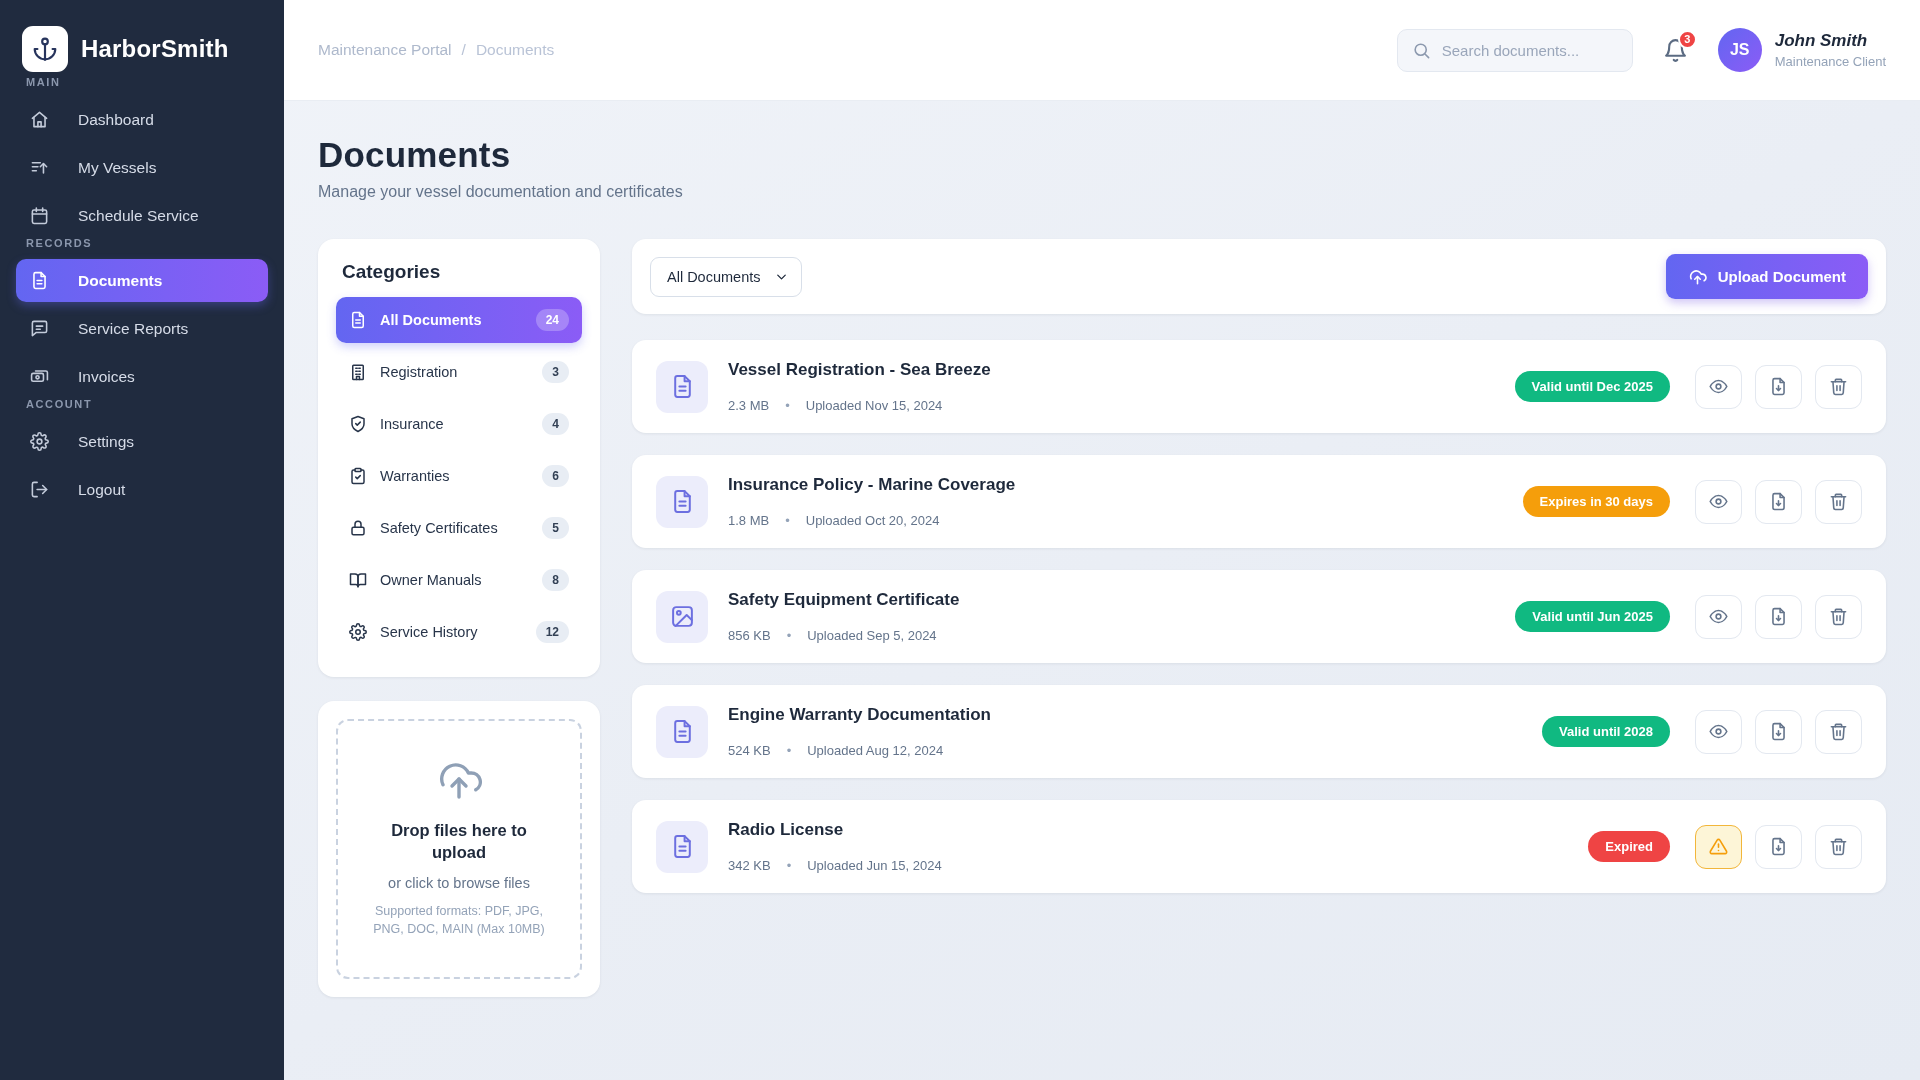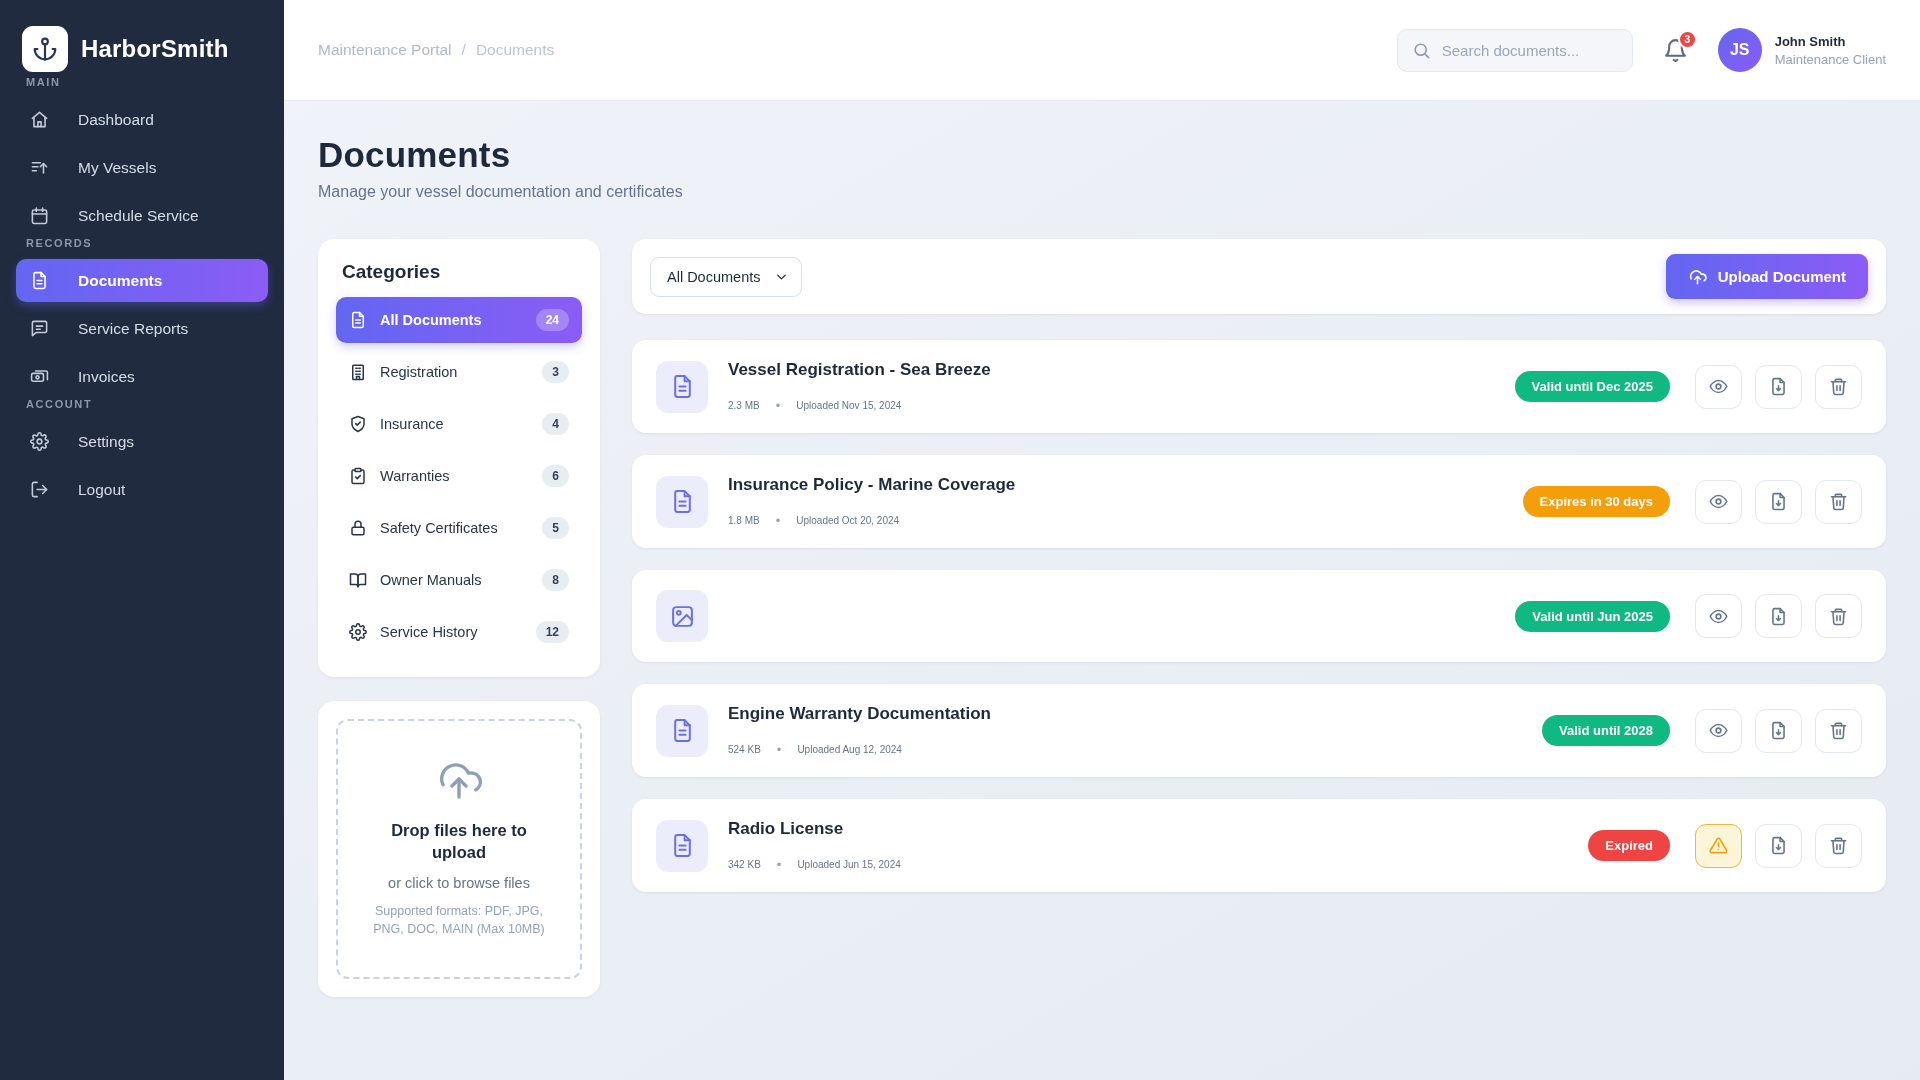--- a/index.html
+++ b/index.html
@@ -33,21 +33,21 @@
   .topbar-right { display:flex; align-items:center; gap:26px; }
   .searchbox { display:flex; align-items:center; gap:11px; width:236px; height:43px; background:#f4f6fa; border:1px solid #e3e8f0; border-radius:10px; padding:0 14px; }
   .searchbox .ic { font-size:19px; color:#8c99ae; flex-shrink:0; }
   .searchbox input { border:none; outline:none; background:transparent; font-family:inherit; font-size:15px; color:#334155; width:100%; }
   .searchbox input::placeholder { color:#9aa6ba; }
   .bell-wrap { position:relative; cursor:pointer; padding:4px; }
   .bell-wrap .ic { font-size:25px; color:#5b6b82; }
   .bell-badge { position:absolute; top:-4px; right:-5px; min-width:19px; height:19px; border-radius:999px; background:#ef4444; color:#fff; font-size:11px; font-weight:bold; display:flex; align-items:center; justify-content:center; padding:0 4px; border:2px solid #ffffff; }
   .user-chip { display:flex; align-items:center; gap:13px; cursor:pointer; }
   .avatar { width:44px; height:44px; border-radius:50%; background:linear-gradient(135deg,#6366f1,#8b5cf6); color:#fff; font-weight:bold; font-size:16px; display:flex; align-items:center; justify-content:center; }
-  .user-name { font-size:13px; font-weight:bold; color:#1e293b; }
+  .user-name { font-size:17px; font-weight:bold; color:#1e293b;font-style:italic; }
   .user-role { font-size:13px; color:#94a3b8; margin-top:3px; }
 
   .content { flex:1; padding:34px 34px 0 34px; overflow:hidden; }
   .page-title { font-size:35px; font-weight:800; color:#1e293b; letter-spacing:.2px; }
   .page-subtitle { font-size:16px; color:#64748b; margin-top:8px; }
 
   .columns { display:flex; gap:32px; margin-top:38px; align-items:flex-start; }
 
   
   .left-col { width:282px; flex-shrink:0; }
@@ -76,21 +76,21 @@
   .select-chevron { position:absolute; right:13px; top:50%; transform:translateY(-50%); font-size:15px; color:#1e293b; pointer-events:none; }
   .upload-btn { display:flex; align-items:center; gap:11px; background:linear-gradient(90deg,#6366f1,#8b5cf6); color:#ffffff; font-family:inherit; font-size:15px; font-weight:bold; border:none; border-radius:9px; padding:13px 22px; cursor:pointer; box-shadow:0 4px 10px rgba(124,92,230,.35); }
   .upload-btn .ic { font-size:19px; }
 
   .doc-list { margin-top:26px; }
   .doc-row { display:flex; align-items:center; padding:20px 24px; border-radius:14px; margin-bottom:22px; }
   .doc-tile { width:52px; height:52px; border-radius:12px; background:#ecedfb; display:flex; align-items:center; justify-content:center; flex-shrink:0; }
   .doc-tile .ic { font-size:25px; color:#6c6fe0; stroke-width:1.9; }
   .doc-info { margin-left:20px; min-width:0; }
   .doc-title { font-size:17px; font-weight:bold; color:#1e293b; }
-  .doc-meta { display:flex; align-items:center; gap:16px; margin-top:18px; font-size:10px; color:#64748b; }
+  .doc-meta { display:flex; align-items:center; gap:16px; margin-top:18px; font-size:13px; color:#64748b; }
   .meta-dot::before { content:"•"; color:#94a3b8; font-size:13px; }
   .doc-actions { margin-left:auto; display:flex; align-items:center; gap:13px; }
   .status-pill { font-size:13px; font-weight:bold; color:#ffffff; padding:8px 17px; border-radius:999px; margin-right:12px; white-space:nowrap; }
   .st-valid { background:#10b981; }
   .st-warning { background:#f59e0b; }
   .st-expired { background:#ef4444; }
   .act-btn { width:47px; height:44px; border-radius:11px; border:1px solid #e3e8f0; background:#ffffff; display:flex; align-items:center; justify-content:center; cursor:pointer; color:#64748b; }
   .act-btn .ic { font-size:19px; }
   .act-btn.alert { background:#fdf5d7; border:1.5px solid #f2b63a; color:#f59e0b; }
 </style>
@@ -458,20 +458,28 @@
           </div>
 
           <div class="card doc-row">
             <div class="doc-tile">
                 <svg class="ic" viewBox="0 0 24 24">
                   <rect x="3" y="3" width="18" height="18" rx="3"></rect>
                   <circle cx="8.5" cy="8.5" r="1.8"></circle>
                   <path d="M21 15.5l-5-5L5.5 21"></path>
                 </svg>
               </div>
+            <div class="doc-info">
+              <div class="doc-title">Safety Equipment Certificate</div>
+              <div class="doc-meta">
+                <span>856 KB</span>
+                <span class="meta-dot"></span>
+                <span>Uploaded Sep 5, 2024</span>
+              </div>
+            </div>
             <div class="doc-actions">
               <span class="status-pill st-valid">Valid until Jun 2025</span>
               <button class="act-btn">
                   <span>
                     <svg class="ic" viewBox="0 0 24 24">
                       <path d="M1.5 12S5.5 4.5 12 4.5 22.5 12 22.5 12 18.5 19.5 12 19.5 1.5 12 1.5 12z"></path>
                       <circle cx="12" cy="12" r="3"></circle>
                     </svg>
                   </span>
                 </button>

